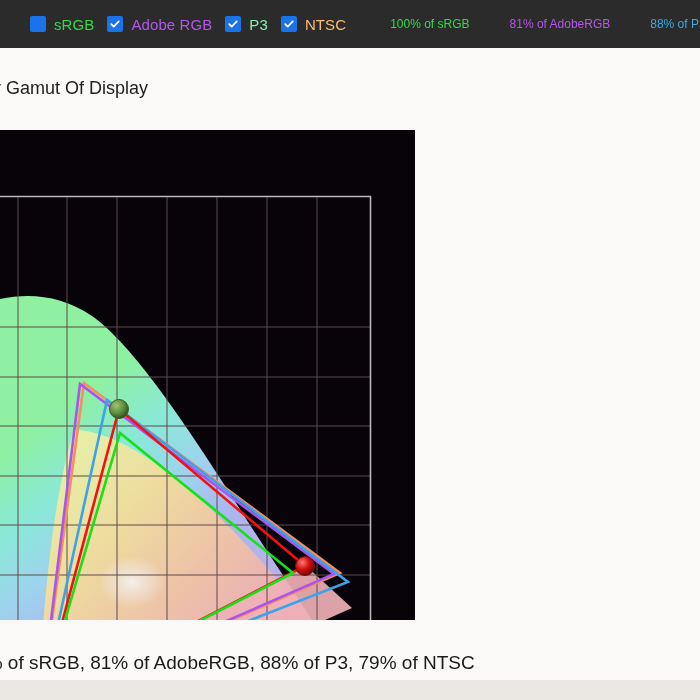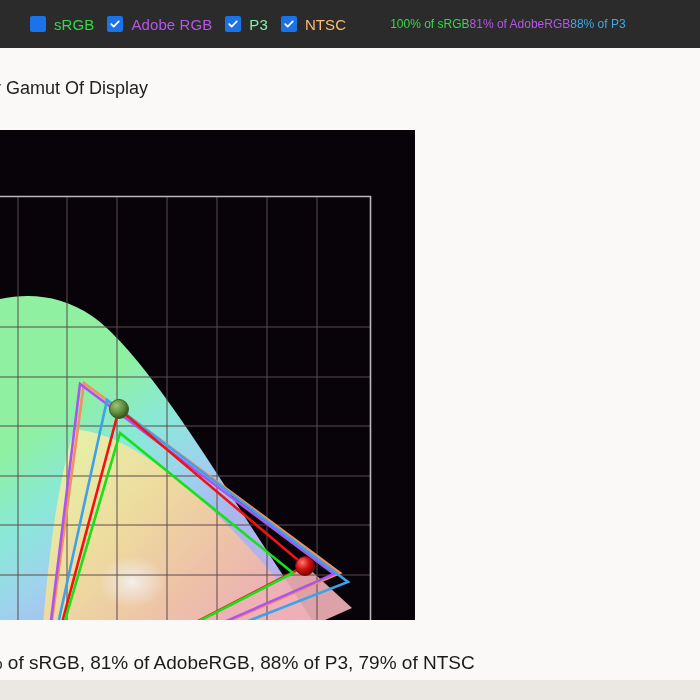--- a/index.html
+++ b/index.html
@@ -27,21 +27,21 @@
     flex:0 0 auto;position:relative;
   }
   .cbox svg{display:block;}
   .cb-label{
     font-size:15px;margin-left:8px;letter-spacing:.1px;
   }
   .pct{
     font-size:12px;flex:0 0 auto;
   }
   .sp-first{margin-left:44px;}
-  .sp{}
+  .sp{margin-left:40px;}
 
   
   .page{
     position:absolute;left:0;top:48px;width:700px;height:652px;
     background:#faf9f7;
   }
   .section-title{
     position:absolute;left:-42px;top:30px;
     font-size:18px;color:#222;white-space:nowrap;
   }

